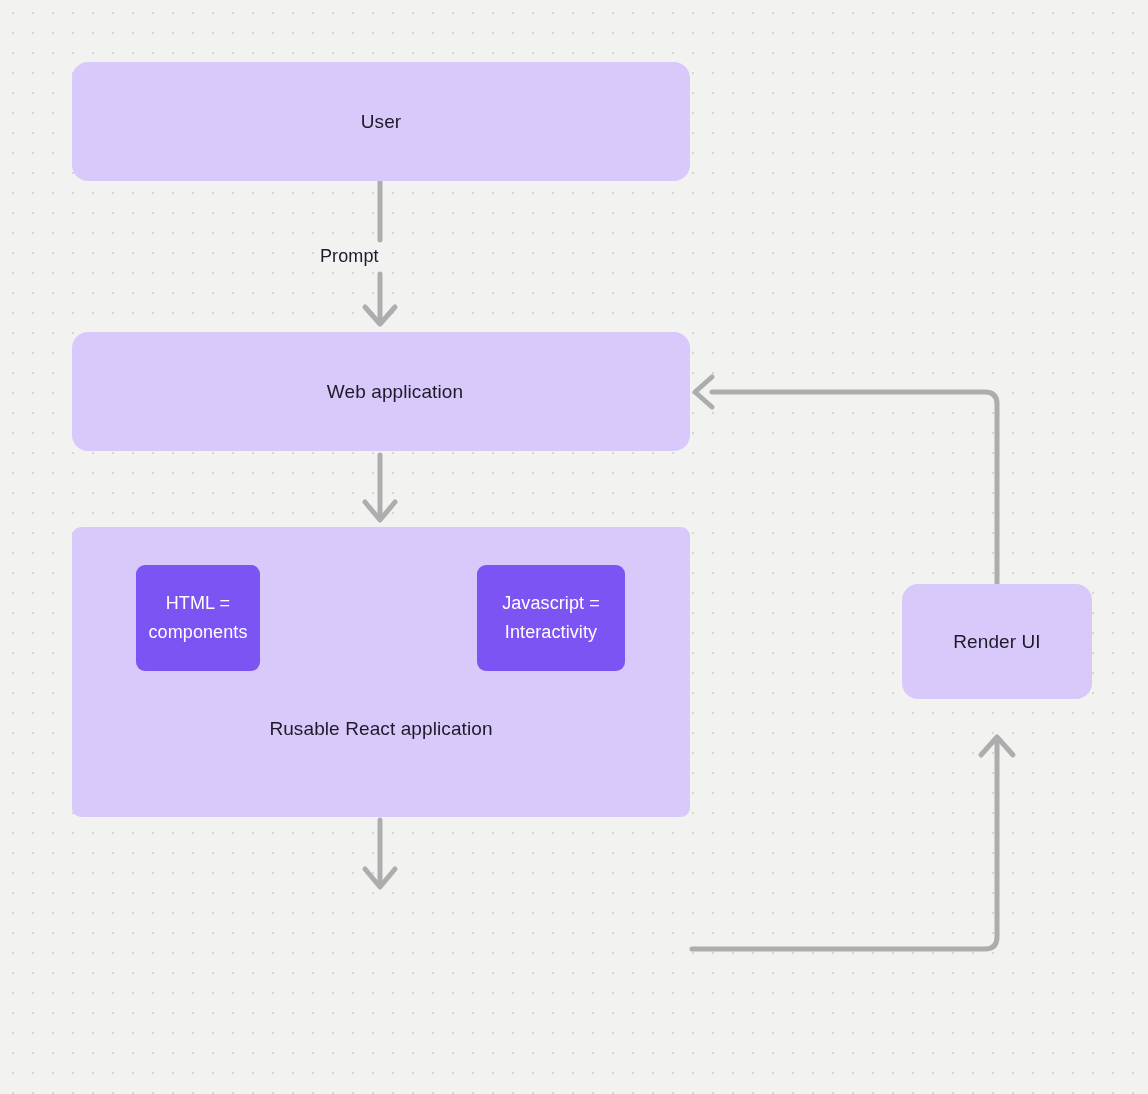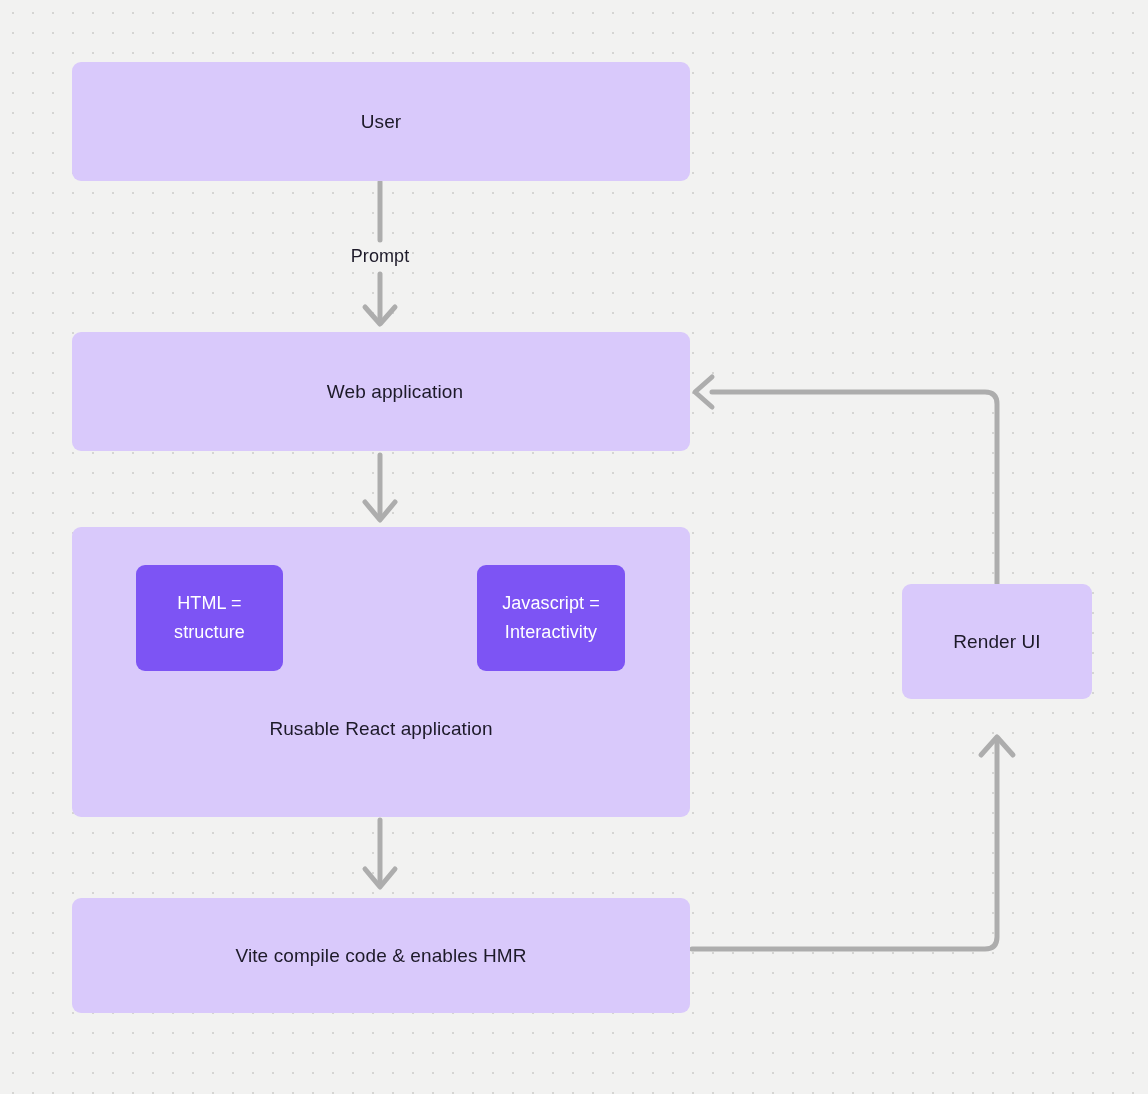--- a/index.html
+++ b/index.html
@@ -31,21 +31,21 @@
     align-items: center;
     justify-content: center;
     text-align: center;
     color: #1d1a29;
     font-size: 19px;
     line-height: 1.45;
     letter-spacing: 0.1px;
   }
   .node-outer {
     background: #d9c9fb;
-    border-radius: 9px;
+    border-radius: 16px;
   }
   .node-inner {
     background: #7d54f4;
     border-radius: 9px;
     color: #ffffff;
     font-size: 18px;
     line-height: 1.6;
     padding: 0 8px;
   }
   .group-box {
@@ -56,21 +56,20 @@
   }
   .group-caption {
     position: absolute;
     text-align: center;
     color: #1d1a29;
     font-size: 19px;
     letter-spacing: 0.1px;
   }
   .edge-label {
     position: absolute;
-    text-align: center;
     color: #1d1a29;
     font-size: 18px;
     letter-spacing: 0.1px;
     background: transparent;
   }
   svg.edges {
     position: absolute;
     left: 0;
     top: 0;
     width: 1148px;
@@ -125,36 +124,33 @@
     <span>Prompt</span>
   </div>
 
   <div class="node node-outer" style="left:72px; top:332px; width:618px; height:119px;padding-left:28px;">
     <span>Web application</span>
   </div>
 
   <div class="group-box" style="left:72px; top:527px; width:618px; height:290px;">
   </div>
 
-  <div class="node node-inner" style="left:136px; top:565px; width:147px; height:106px; flex-direction:column;">
+  <div class="node node-inner" style="left:136px; top:565px; width:124px; height:106px; flex-direction:column;">
     <span>HTML =</span>
-    <span>structure</span>
+    <span>components</span>
   </div>
 
 
   <div class="node node-inner" style="left:477px; top:565px; width:148px; height:106px; flex-direction:column;">
     <span>Javascript =</span>
     <span>Interactivity</span>
   </div>
 
   <div class="group-caption" style="left:72px; top:718px; width:618px;">
     <span>Rusable React application</span>
   </div>
 
-  <div class="node node-outer" style="left:72px; top:898px; width:618px; height:115px;">
-    <span>Vite compile code &amp; enables HMR</span>
-  </div>
 
   <div class="node node-outer" style="left:902px; top:584px; width:190px; height:115px;align-items:center;">
     <span>Render UI</span>
   </div>
 
 </div>
 
 </body></html>

